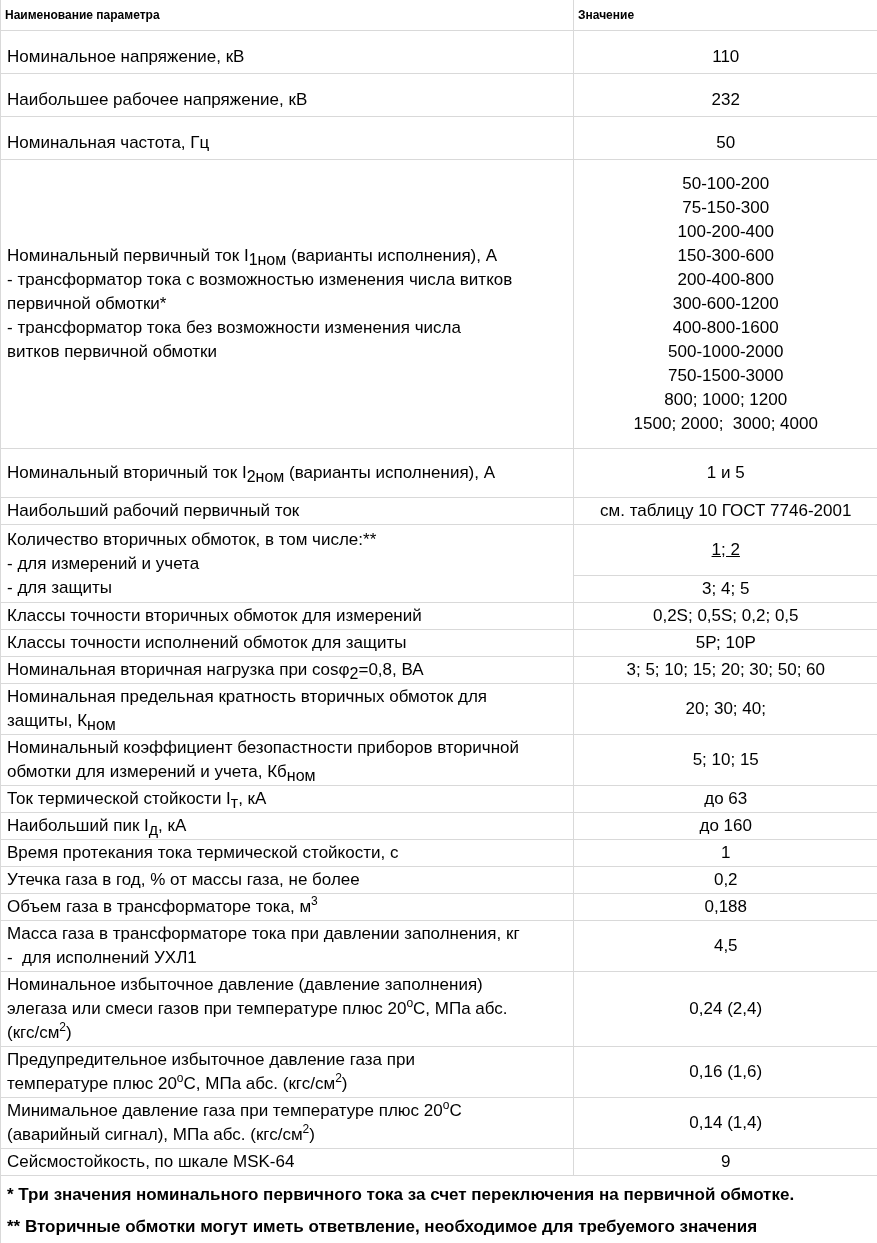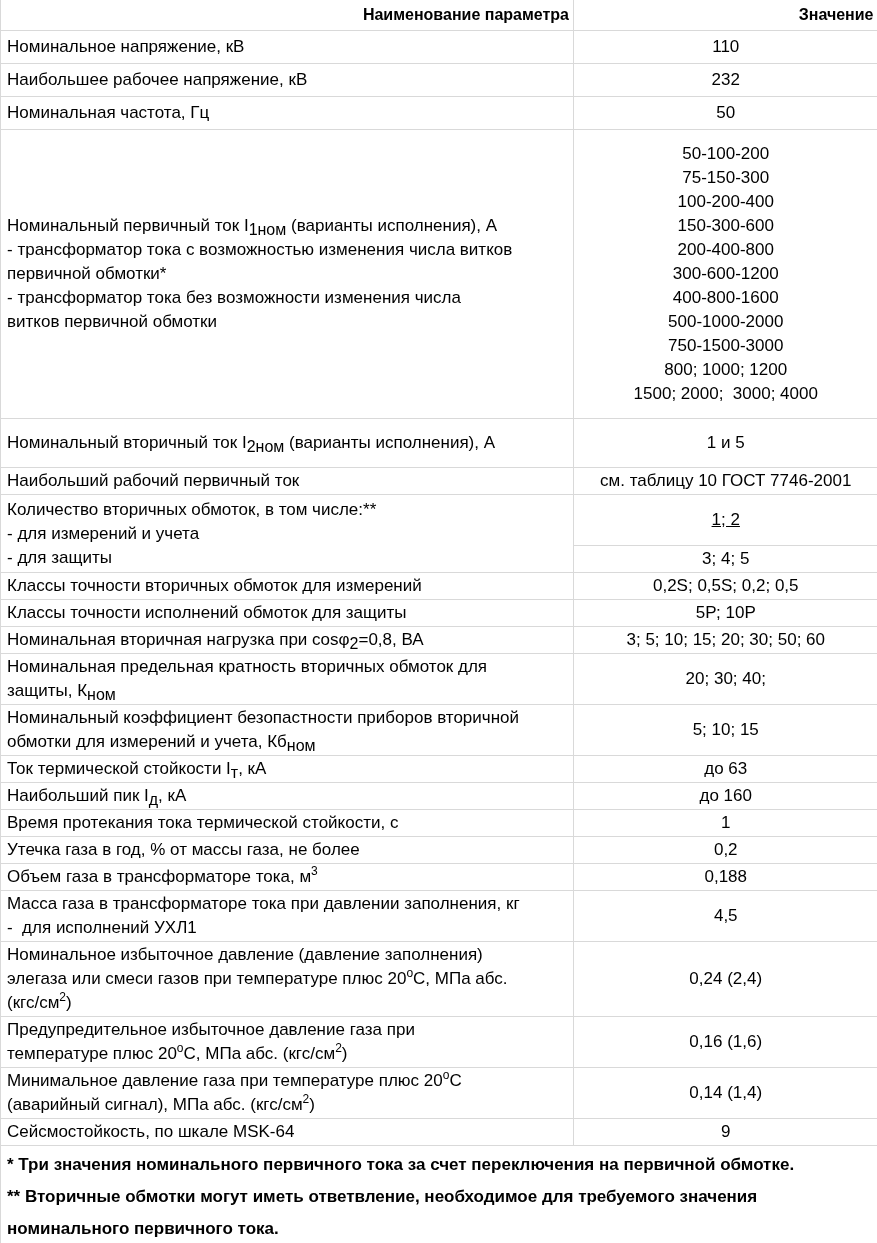--- a/index.html
+++ b/index.html
@@ -11,24 +11,24 @@
   col.c-param{width:573px;}
   col.c-value{width:304px;}
   th,td{
     border-left:1px solid #d9d9d9;
     border-bottom:1px solid #d9d9d9;
     vertical-align:middle;
     line-height:24px;
     padding:1px 4px;
     overflow:hidden;
   }
-  th{font-size:16px;font-weight:bold;text-align:right;padding:3px 4px;}
+  th{font-size:12px;font-weight:bold;text-align:left;padding:3px 4px;}
   td.param-cell{text-align:left;padding-left:6px;}
   td.value-cell{text-align:center;}
-  tr.tall td{padding-top:4px;padding-bottom:4px;}
+  tr.tall td{padding-top:14px;padding-bottom:4px;}
   tr.tall2 td{padding-top:12px;padding-bottom:12px;}
   td.span-top{height:48px;text-decoration:underline;}
   sub{font-size:16px;line-height:0;}
   sup{font-size:12px;line-height:0;}
   tfoot td{
     font-weight:bold;text-align:left;white-space:pre-line;
     line-height:32px;padding:3px 2px 3px 6px;
   }
 </style>
 </head>

